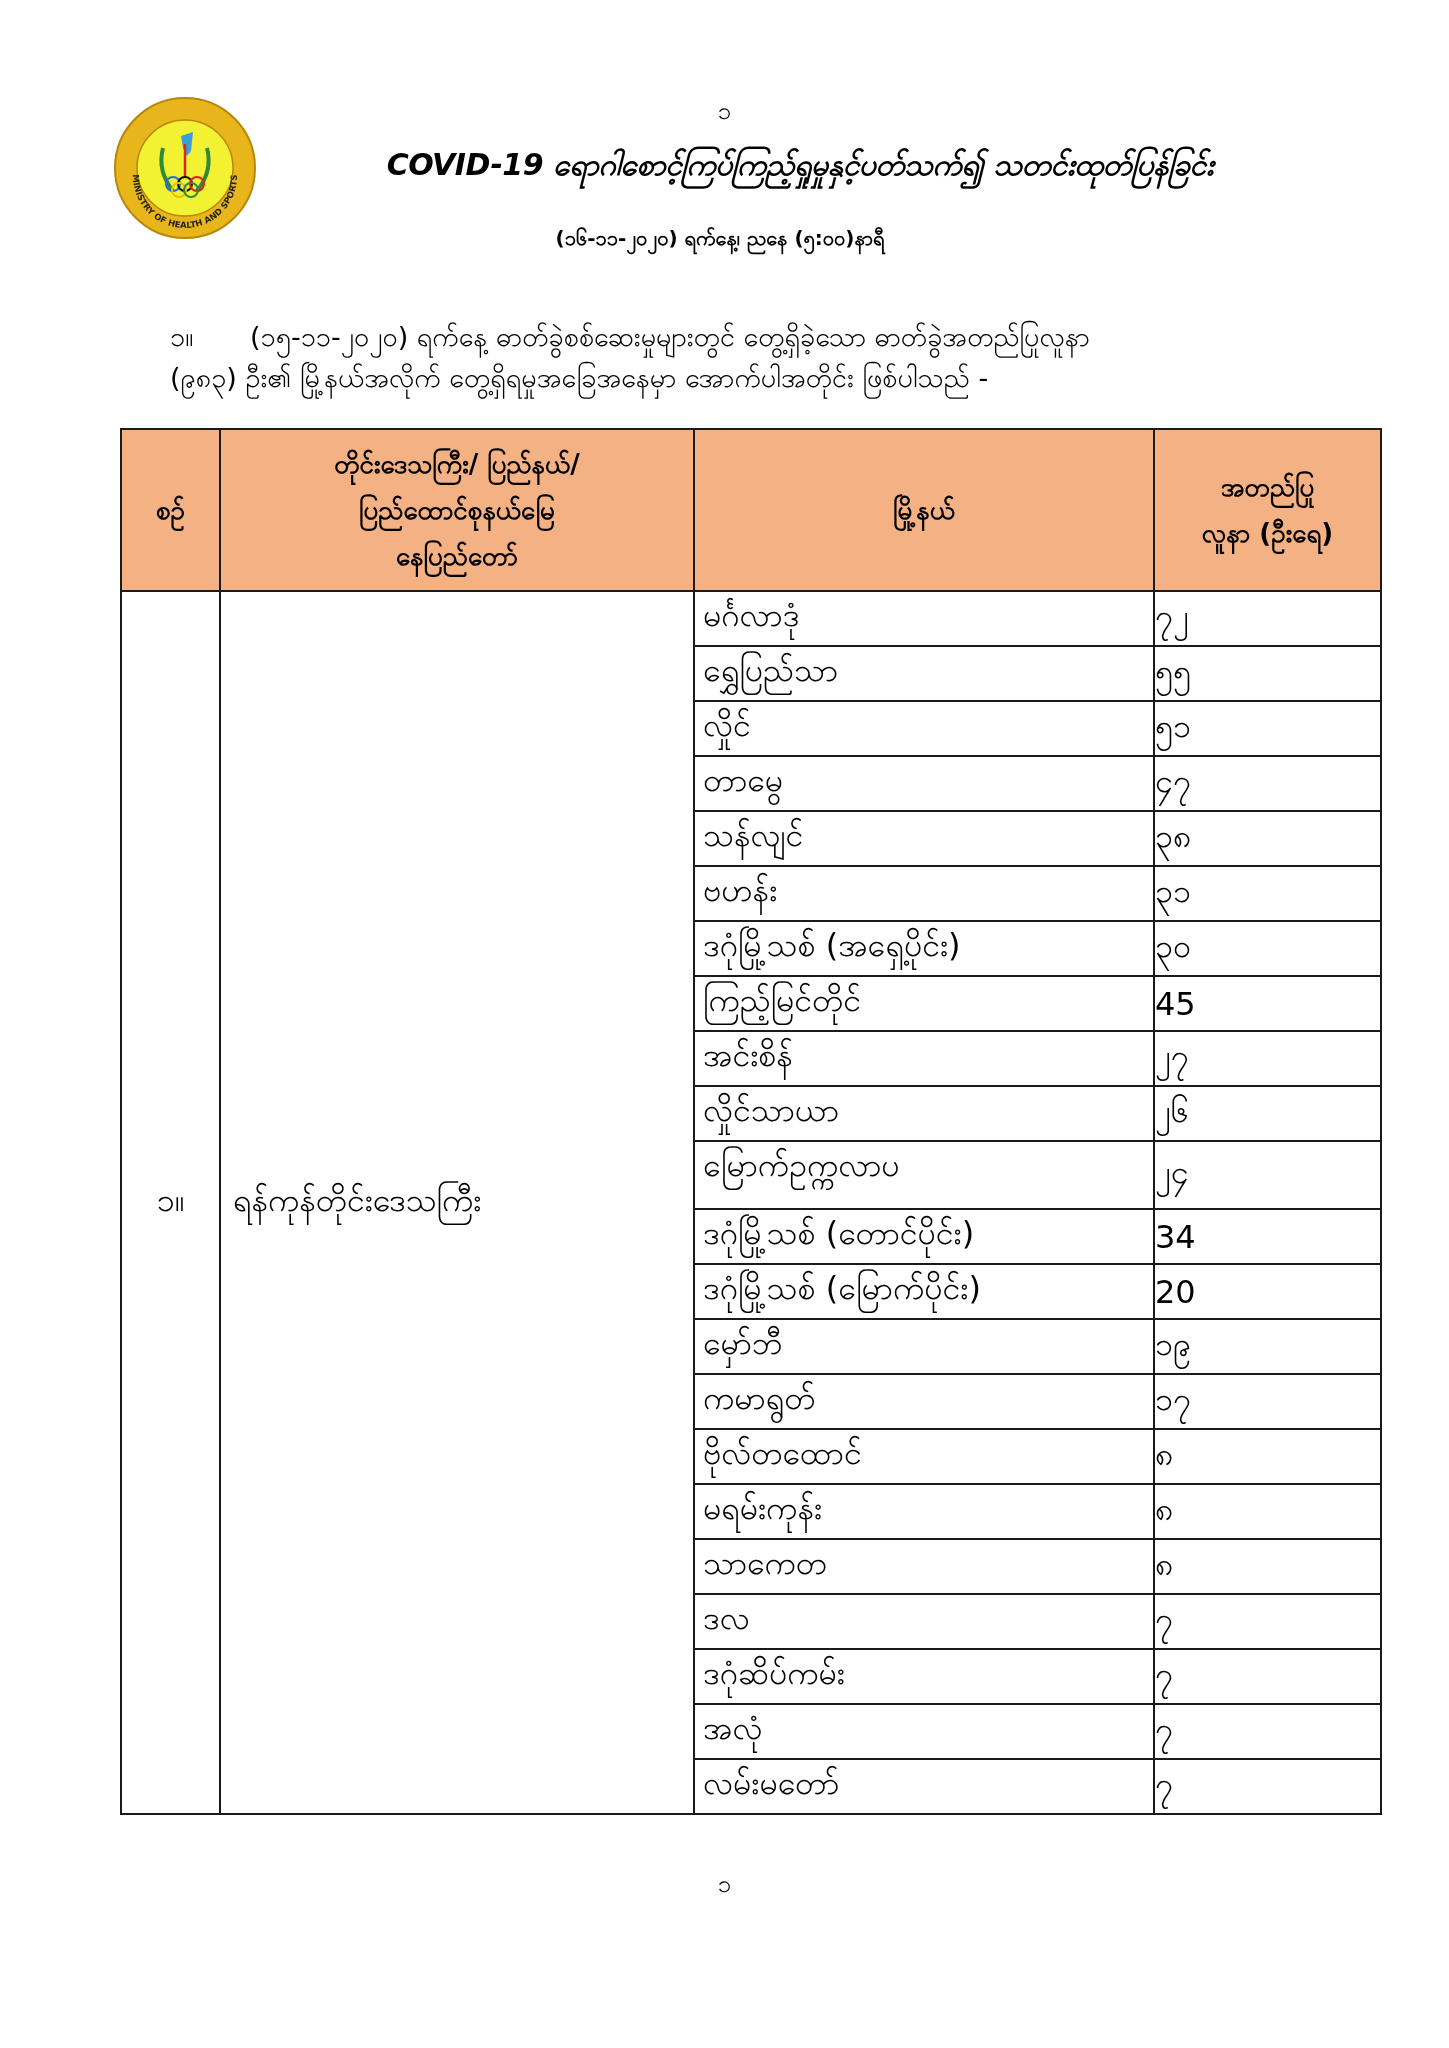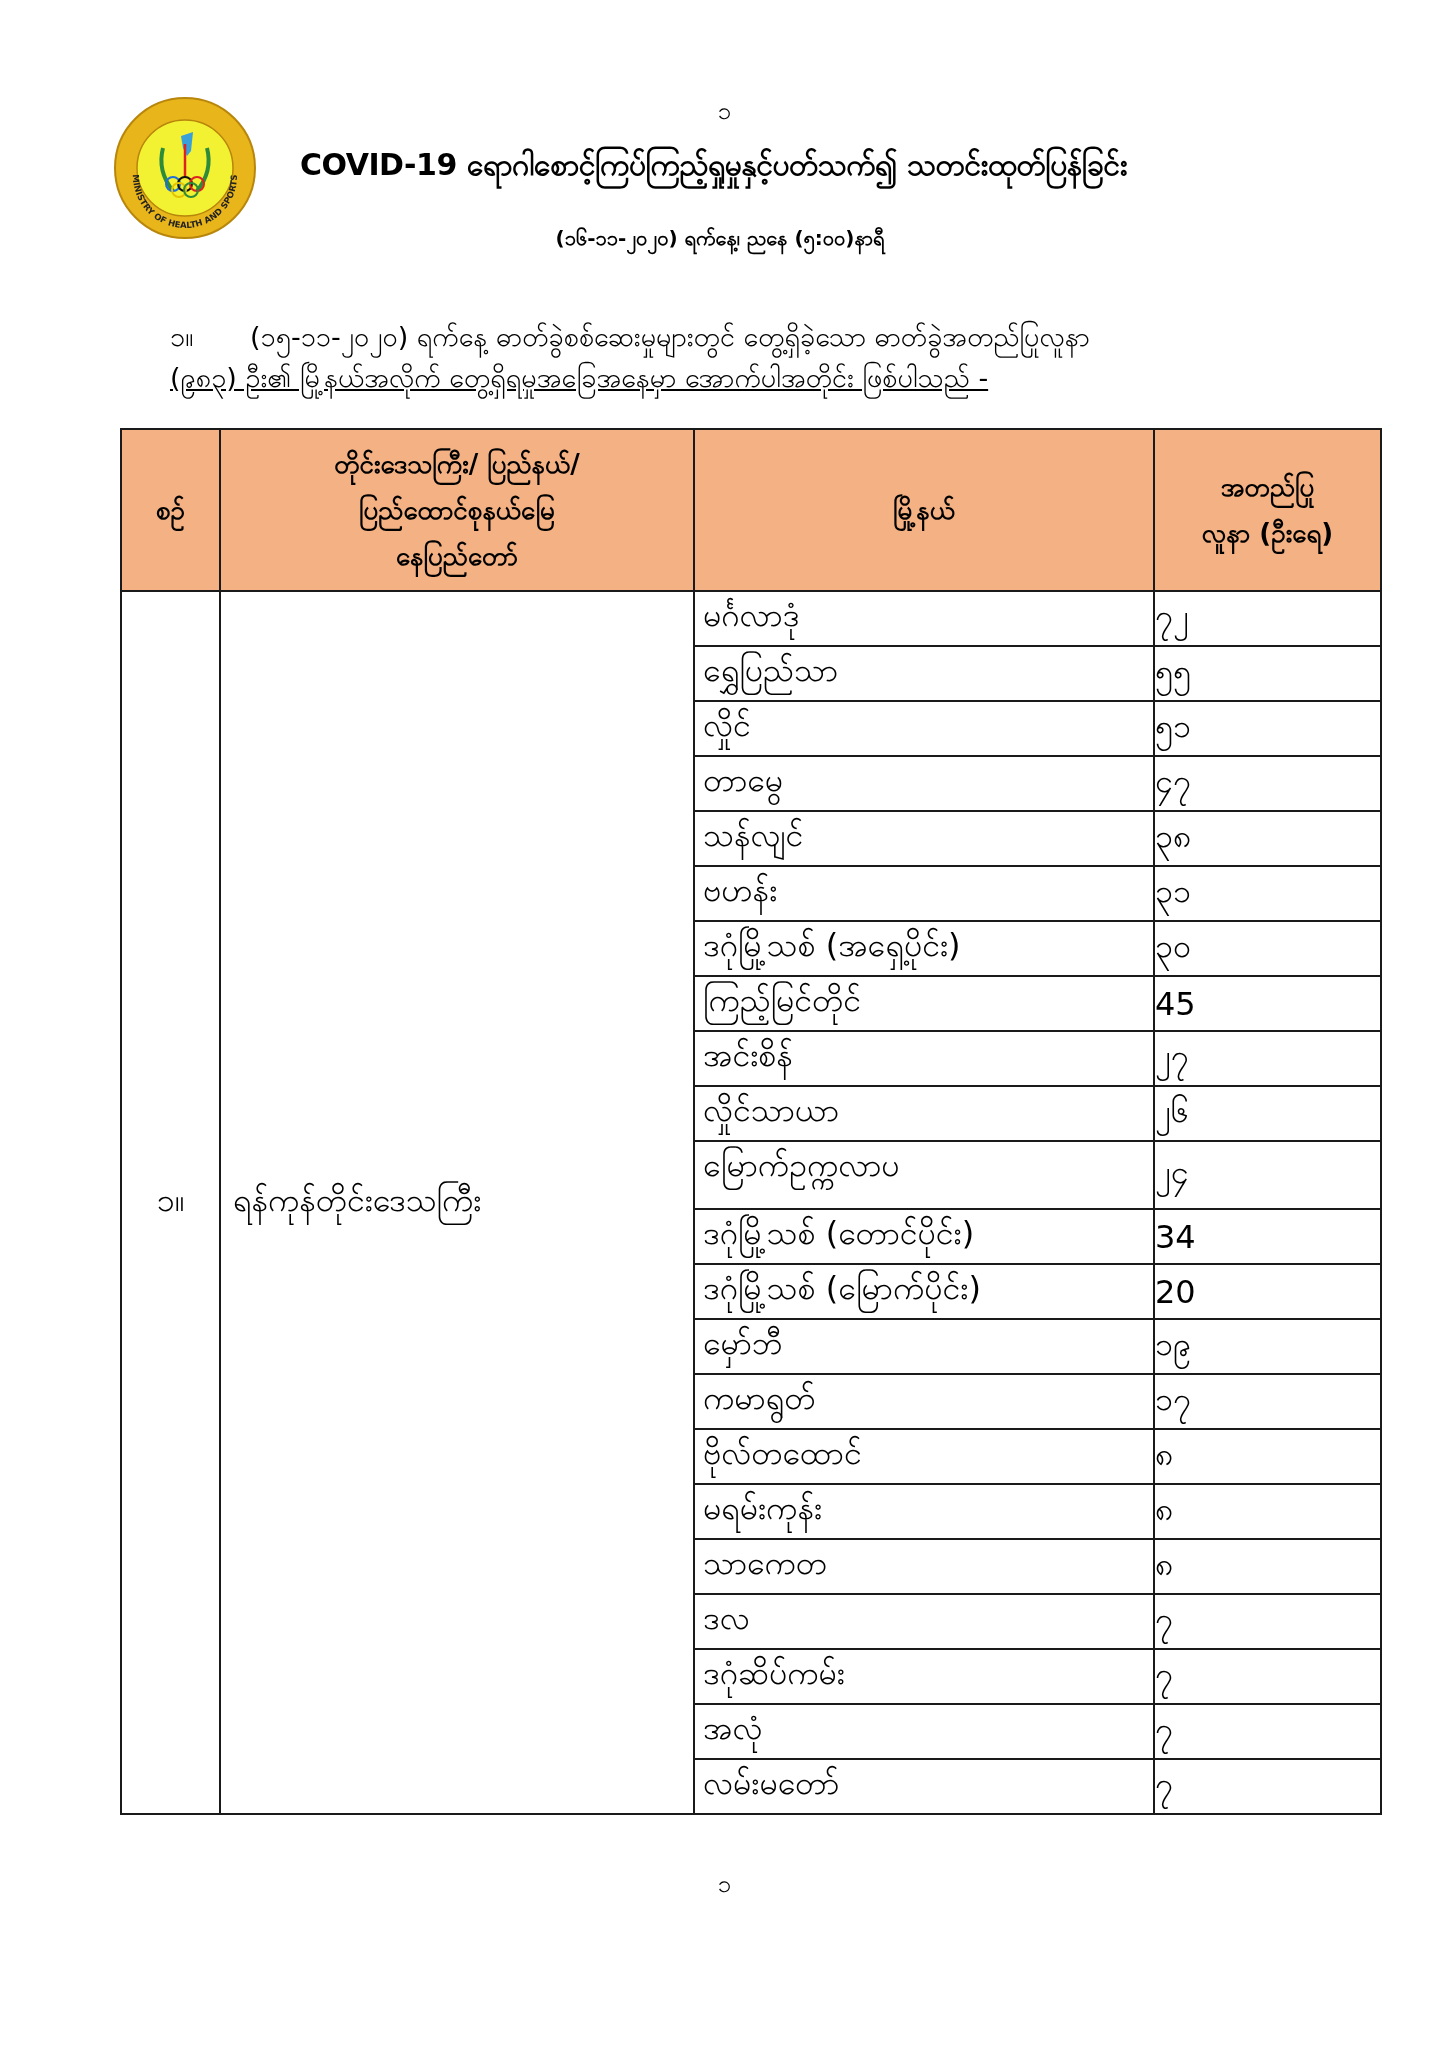--- a/index.html
+++ b/index.html
@@ -9,21 +9,21 @@
     }
     .page-num-top {
       position: absolute; top: 95px; left: 0; width: 100%;
       text-align: center; font-size: 24px;
     }
     .logo {
       position: absolute; left: 113px; top: 96px; width: 144px; height: 144px;
     }
     .title {
       position: absolute; top: 145px; left: 300px; width: 1000px;
-      text-align: left; font-size: 30px; font-weight: bold; letter-spacing: -0.5px;
+      text-align: center; font-size: 30px; font-weight: bold; letter-spacing: -0.5px; font-style: italic;
     }
     .subtitle {
       position: absolute; top: 225px; left: 300px; width: 840px;
       text-align: center; font-size: 20px; font-weight: bold;
     }
     .para {
       position: absolute; left: 170px; width: 1210px; font-size: 27px; line-height: 40px;
     }
     .para.l1 { top: 298px; margin-top: 19px; }
     .para.l2 { top: 358px; }
@@ -72,21 +72,21 @@
     <textPath href="#arcLower" startOffset="50%" text-anchor="middle">MINISTRY OF HEALTH AND SPORTS</textPath>
   </text>
 </svg>
 
 <div class="title">COVID-19 ရောဂါစောင့်ကြပ်ကြည့်ရှုမှုနှင့်ပတ်သက်၍ သတင်းထုတ်ပြန်ခြင်း</div>
 <div class="subtitle">(၁၆-၁၁-၂၀၂၀) ရက်နေ့၊ ညနေ (၅:၀၀)နာရီ</div>
 
 <div class="para l1">
   <span class="num">၁။</span><span>(၁၅-၁၁-၂၀၂၀) ရက်နေ့ ဓာတ်ခွဲစစ်ဆေးမှုများတွင် တွေ့ရှိခဲ့သော ဓာတ်ခွဲအတည်ပြုလူနာ</span>
 </div>
-<div class="para l2" style="left:170px;text-decoration:underline;">
+<div class="para l2" style="left:170px;">
   <span>(၉၈၃) ဦး၏ မြို့နယ်အလိုက် တွေ့ရှိရမှုအခြေအနေမှာ အောက်ပါအတိုင်း ဖြစ်ပါသည် -</span>
 </div>
 
 <table class="data">
   <colgroup>
     <col style="width:99px">
     <col style="width:474px">
     <col style="width:460px">
     <col style="width:227px">
   </colgroup>

